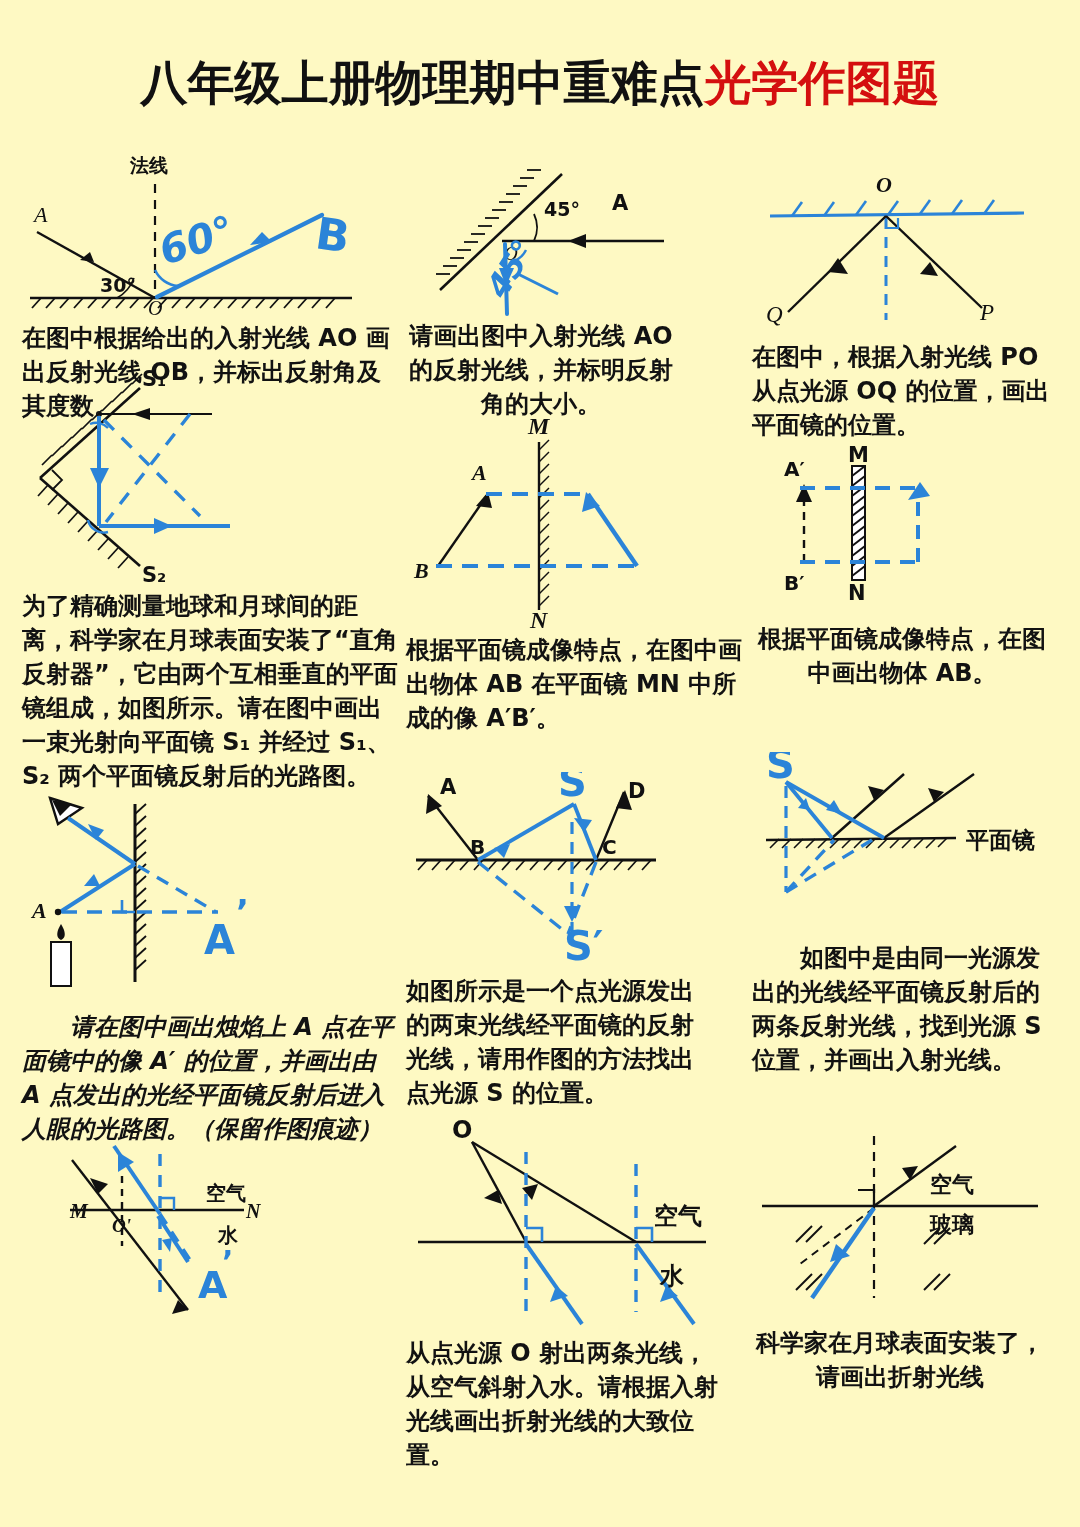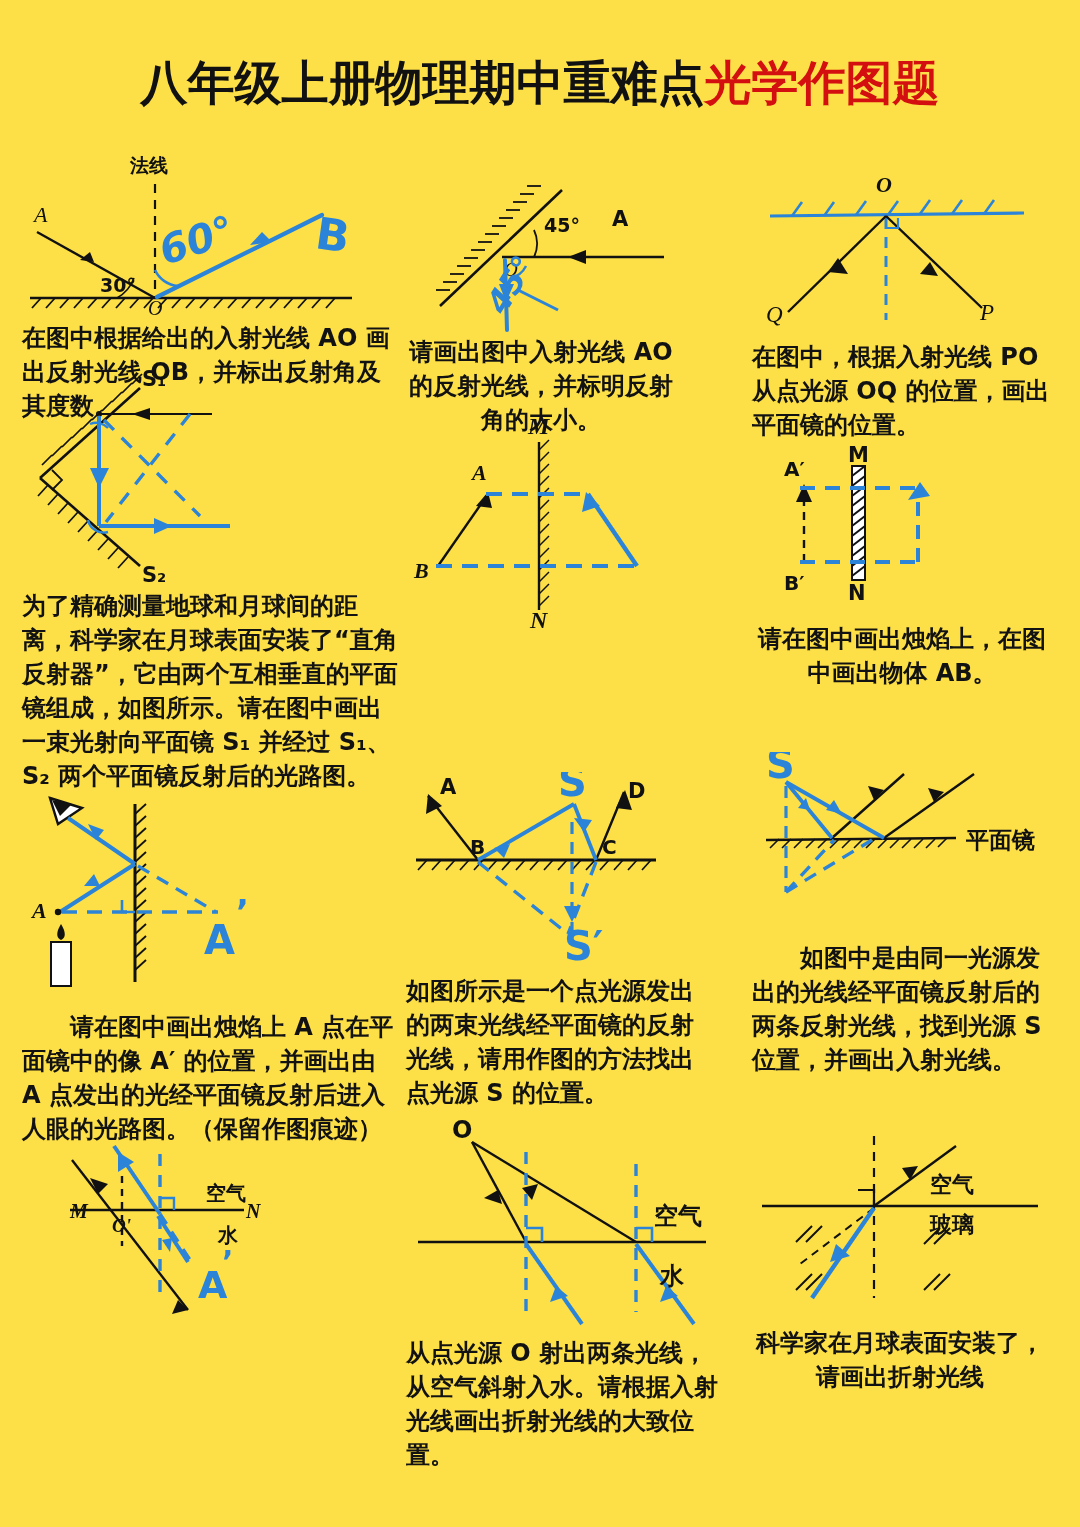--- a/index.html
+++ b/index.html
@@ -10,21 +10,21 @@
   body {
     width: 1080px; height: 1527px;
     font-family: "Liberation Serif", "DejaVu Serif", serif;
     color: #111;
     position: relative;
     overflow: hidden;
   }
   #page {
     width: 1080px; height: 1527px;
     position: relative;
-    background: #fde047;
+    background: #fef9c3;
   }
   
   .title {
     position: absolute;
     top: 52px; left: 0; width: 1080px;
     text-align: center;
     font-family: "DejaVu Sans", sans-serif;
     font-weight: 700;
     font-size: 47px;
     letter-spacing: 0px;
@@ -111,21 +111,21 @@
 
         <text x="108" y="32" font-family="DejaVu Sans, sans-serif" font-size="19" font-weight="700" fill="#111">法线</text>
         <text x="12" y="82" font-family="Liberation Serif, serif" font-size="22" font-style="italic" fill="#111">A</text>
         <text x="78" y="152" font-family="DejaVu Sans, sans-serif" font-size="19" font-weight="700" fill="#111">30°</text>
         <text x="126" y="175" font-family="Liberation Serif, serif" font-size="20" font-style="italic" fill="#111">O</text>
       </svg>
     </div>
     <div class="caption" style="margin-top:6px;">在图中根据给出的入射光线 AO 画出反射光线 OB，并标出反射角及其度数。</div>
   </div>
 
-  <div class="cell col2" style="top:178px; width:300px;">
+  <div class="cell col2" style="top:162px; width:300px;">
     <div class="fig">
       <svg width="300" height="155" viewBox="0 0 300 155">
 
         <line x1="34" y1="128" x2="156" y2="12" stroke="#111" stroke-width="2.6"></line>
         <g stroke="#111" stroke-width="1.8">
           <line x1="30" y1="112" x2="44" y2="112"></line>
           <line x1="37" y1="104" x2="51" y2="104"></line>
           <line x1="44" y1="96" x2="58" y2="96"></line>
           <line x1="51" y1="88" x2="65" y2="88"></line>
           <line x1="58" y1="80" x2="72" y2="80"></line>
@@ -276,20 +276,21 @@
 
         <line x1="80" y1="80" x2="184" y2="80" stroke="#2b84d8" stroke-width="4" stroke-dasharray="16,10"></line>
         <line x1="30" y1="152" x2="233" y2="152" stroke="#2b84d8" stroke-width="4" stroke-dasharray="16,10"></line>
 
         <text x="122" y="20" font-family="Liberation Serif, serif" font-size="24" font-style="italic" font-weight="700" fill="#111">M</text>
         <text x="124" y="214" font-family="Liberation Serif, serif" font-size="24" font-style="italic" font-weight="700" fill="#111">N</text>
         <text x="66" y="66" font-family="Liberation Serif, serif" font-size="22" font-style="italic" font-weight="700" fill="#111">A</text>
         <text x="8" y="164" font-family="Liberation Serif, serif" font-size="22" font-style="italic" font-weight="700" fill="#111">B</text>
       </svg>
     </div>
+    <div class="caption" style="margin-top:4px; width:340px;">根据平面镜成像特点，在图中画出物体 AB 在平面镜 MN 中所成的像 A′B′。</div>
   </div>
 
   <div class="cell col3" style="top:444px; width:310px;">
     <div class="fig">
       <svg width="310" height="160" viewBox="0 0 310 160">
 
         <rect x="100" y="22" width="13" height="114" fill="#ffffff" stroke="#111" stroke-width="2"></rect>
         <g stroke="#111" stroke-width="2">
           <line x1="100" y1="32" x2="113" y2="22"></line>
             <line x1="100" y1="42" x2="113" y2="32"></line>
@@ -312,21 +313,21 @@
 
         <line x1="48" y1="44" x2="172" y2="44" stroke="#2b84d8" stroke-width="4" stroke-dasharray="15,10"></line>
         <line x1="48" y1="118" x2="170" y2="118" stroke="#2b84d8" stroke-width="4" stroke-dasharray="15,10"></line>
 
         <text x="96" y="18" font-family="DejaVu Sans, sans-serif" font-size="21" font-weight="700" fill="#111">M</text>
         <text x="96" y="156" font-family="DejaVu Sans, sans-serif" font-size="21" font-weight="700" fill="#111">N</text>
         <text x="32" y="32" font-family="DejaVu Sans, sans-serif" font-size="20" font-weight="700" fill="#111">A′</text>
         <text x="32" y="146" font-family="DejaVu Sans, sans-serif" font-size="20" font-weight="700" fill="#111">B′</text>
       </svg>
     </div>
-    <div class="caption center" style="margin-top:18px; width:300px;">请在图中画出烛焰上，在图中画出物体 AB。</div>
+    <div class="caption center" style="margin-top:18px; width:300px;">根据平面镜成像特点，在图中画出物体 AB。</div>
   </div>
 
   <div class="cell col1" style="top:782px; width:380px;">
     <div class="fig">
       <svg width="380" height="210" viewBox="0 0 380 210">
 
         <line x1="113" y1="22" x2="113" y2="200" stroke="#111" stroke-width="3"></line>
         <g stroke="#111" stroke-width="1.8">
           <line x1="113" y1="32" x2="124" y2="22"></line>
             <line x1="113" y1="44" x2="124" y2="34"></line>
@@ -365,21 +366,21 @@
           <rect x="29" y="160" width="20" height="44" fill="#ffffff" stroke="#111" stroke-width="2"></rect>
           <path d="M 39 142 C 34 150, 34 156, 39 158 C 44 156, 44 150, 39 142 Z" fill="#111"></path>
         </g>
         <circle cx="36" cy="130" r="3.2" fill="#111"></circle>
         <text x="10" y="136" font-family="Liberation Serif, serif" font-size="22" font-style="italic" font-weight="700" fill="#111">A</text>
 
         <text x="182" y="172" font-family="DejaVu Sans, sans-serif" font-size="40" font-weight="700" fill="#2b84d8">A</text>
         <text x="214" y="142" font-family="DejaVu Sans, sans-serif" font-size="34" font-weight="700" fill="#2b84d8">’</text>
       </svg>
     </div>
-    <div class="caption indent" style="margin-top:18px; width:376px;">请在图中画出烛焰上 A 点在平面镜中的像 A′ 的位置，并画出由 A 点发出的光经平面镜反射后进入人眼的光路图。（保留作图痕迹）</div>
+    <div class="caption indent" style="margin-top:18px; width:376px;font-style:italic;">请在图中画出烛焰上 A 点在平面镜中的像 A′ 的位置，并画出由 A 点发出的光经平面镜反射后进入人眼的光路图。（保留作图痕迹）</div>
   </div>
 
   <div class="cell col2" style="top:772px; width:330px;">
     <div class="fig">
       <svg width="330" height="190" viewBox="0 0 330 190">
 
         <line x1="10" y1="88" x2="250" y2="88" stroke="#111" stroke-width="3.2"></line>
         <g stroke="#111" stroke-width="1.7">
           <line x1="12" y1="98" x2="21" y2="88"></line>
             <line x1="26" y1="98" x2="35" y2="88"></line>

